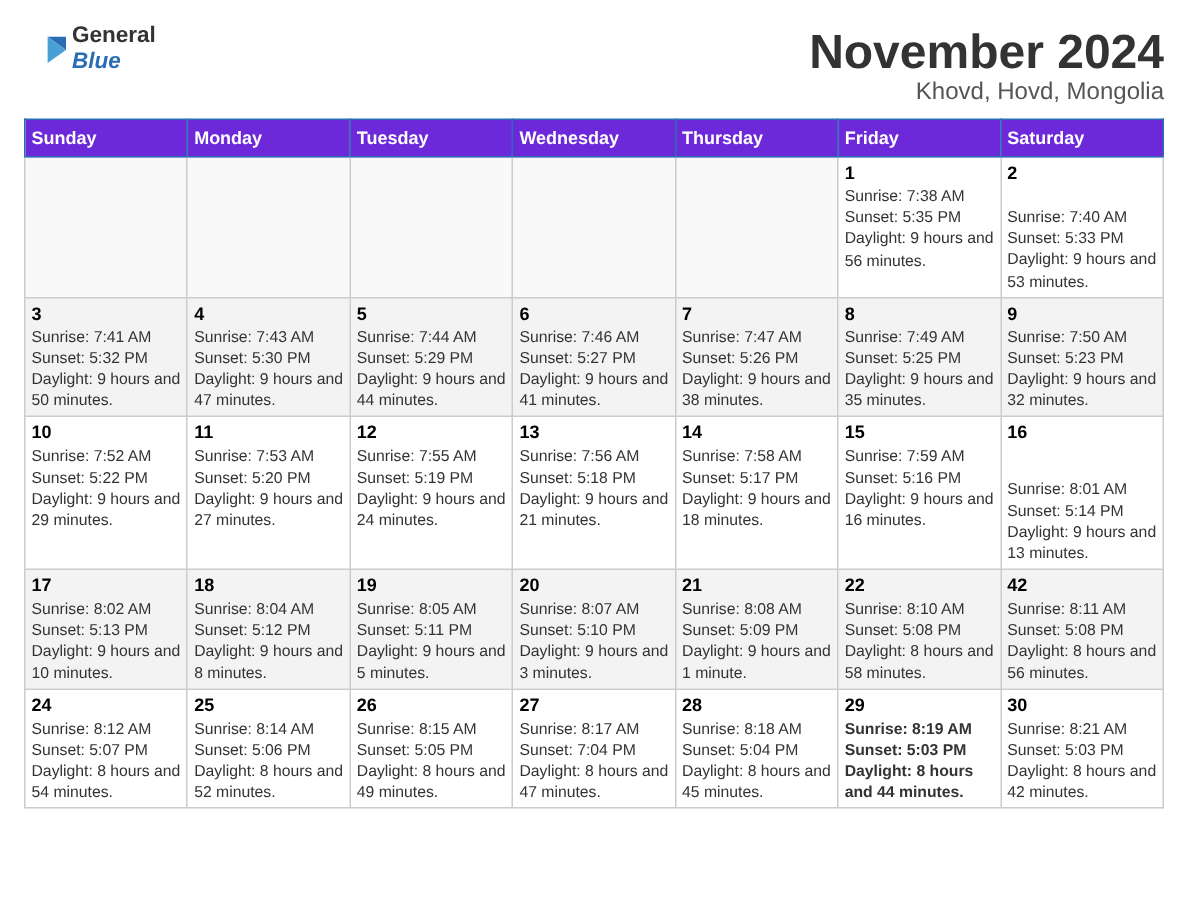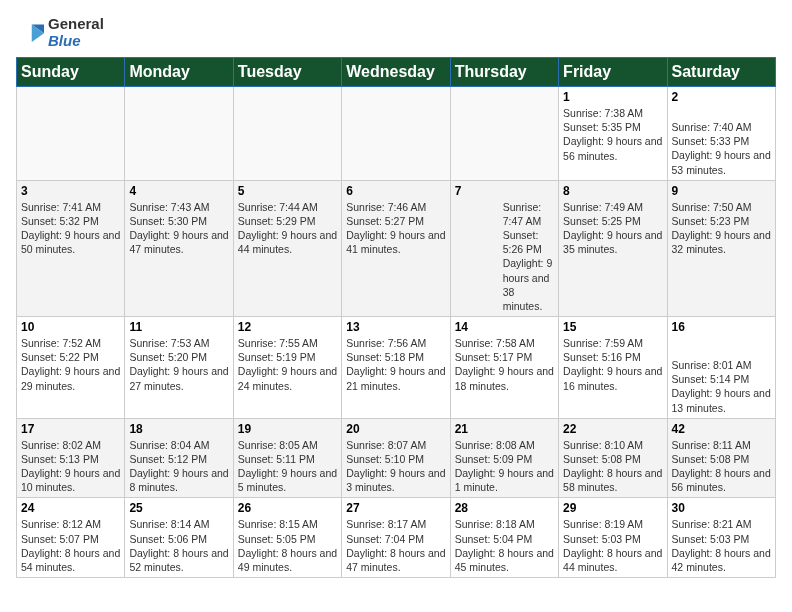--- a/index.html
+++ b/index.html
@@ -46,25 +46,25 @@
       font-size: 16px;
       font-weight: normal;
       color: #555;
     }
     .calendar {
       width: 100%;
       border-collapse: collapse;
       font-size: 11px;
     }
     .calendar th {
-      background: #14532d;
+      background: #6d28d9;
       color: #fff;
       padding: 5px 4px;
       text-align: left;
-      font-size: 16px;
+      font-size: 12px;
       border: 1px solid #2a6db5;
     }
     .calendar td {
       border: 1px solid #ccc;
       vertical-align: top;
       padding: 3px 4px;
       width: 108px;
       min-height: 70px;
       background: #fff;
     }
@@ -94,20 +94,24 @@
     <svg class="logo-icon" viewBox="0 0 32 32">
       <rect x="0" y="0" width="32" height="32" fill="white"></rect>
       <polygon points="18,4 32,14 32,4" fill="#2a6db5"></polygon>
       <polygon points="18,4 32,14 18,24" fill="#4a9fd4"></polygon>
     </svg>
     <div class="logo-text">
       <span>General</span>
       <span>Blue</span>
     </div>
   </div>
+  <div class="title-block">
+    <h1>November 2024</h1>
+    <h2>Khovd, Hovd, Mongolia</h2>
+  </div>
 </div>
 
 <table class="calendar">
   <thead>
     <tr>
         <th>Sunday</th>
         <th>Monday</th>
         <th>Tuesday</th>
         <th>Wednesday</th>
         <th>Thursday</th>
@@ -155,21 +159,21 @@
 Daylight: 9 hours and 44 minutes.</div>
         </td>
         <td>
           <span class="day-number">6</span>
           <div class="day-info" style="white-space: pre-line;">Sunrise: 7:46 AM
 Sunset: 5:27 PM
 Daylight: 9 hours and 41 minutes.</div>
         </td>
         <td>
           <span class="day-number">7</span>
-          <div class="day-info" style="white-space: pre-line; margin-left: 48px;">Sunrise: 7:47 AM
+          <div class="day-info" style="white-space: pre-line;">Sunrise: 7:47 AM
 Sunset: 5:26 PM
 Daylight: 9 hours and 38 minutes.</div>
         </td>
         <td>
           <span class="day-number">8</span>
           <div class="day-info" style="white-space: pre-line;">Sunrise: 7:49 AM
 Sunset: 5:25 PM
 Daylight: 9 hours and 35 minutes.</div>
         </td>
         <td>
@@ -293,21 +297,21 @@
 Daylight: 8 hours and 47 minutes.</div>
         </td>
         <td>
           <span class="day-number">28</span>
           <div class="day-info" style="white-space: pre-line;">Sunrise: 8:18 AM
 Sunset: 5:04 PM
 Daylight: 8 hours and 45 minutes.</div>
         </td>
         <td>
           <span class="day-number">29</span>
-          <div class="day-info" style="white-space: pre-line;">Sunrise: 8:19 AM
+          <div class="day-info" style="white-space: pre-line; font-weight: bold;">Sunrise: 8:19 AM
 Sunset: 5:03 PM
 Daylight: 8 hours and 44 minutes.</div>
         </td>
         <td>
           <span class="day-number">30</span>
           <div class="day-info" style="white-space: pre-line;">Sunrise: 8:21 AM
 Sunset: 5:03 PM
 Daylight: 8 hours and 42 minutes.</div>
         </td>
       </tr>

